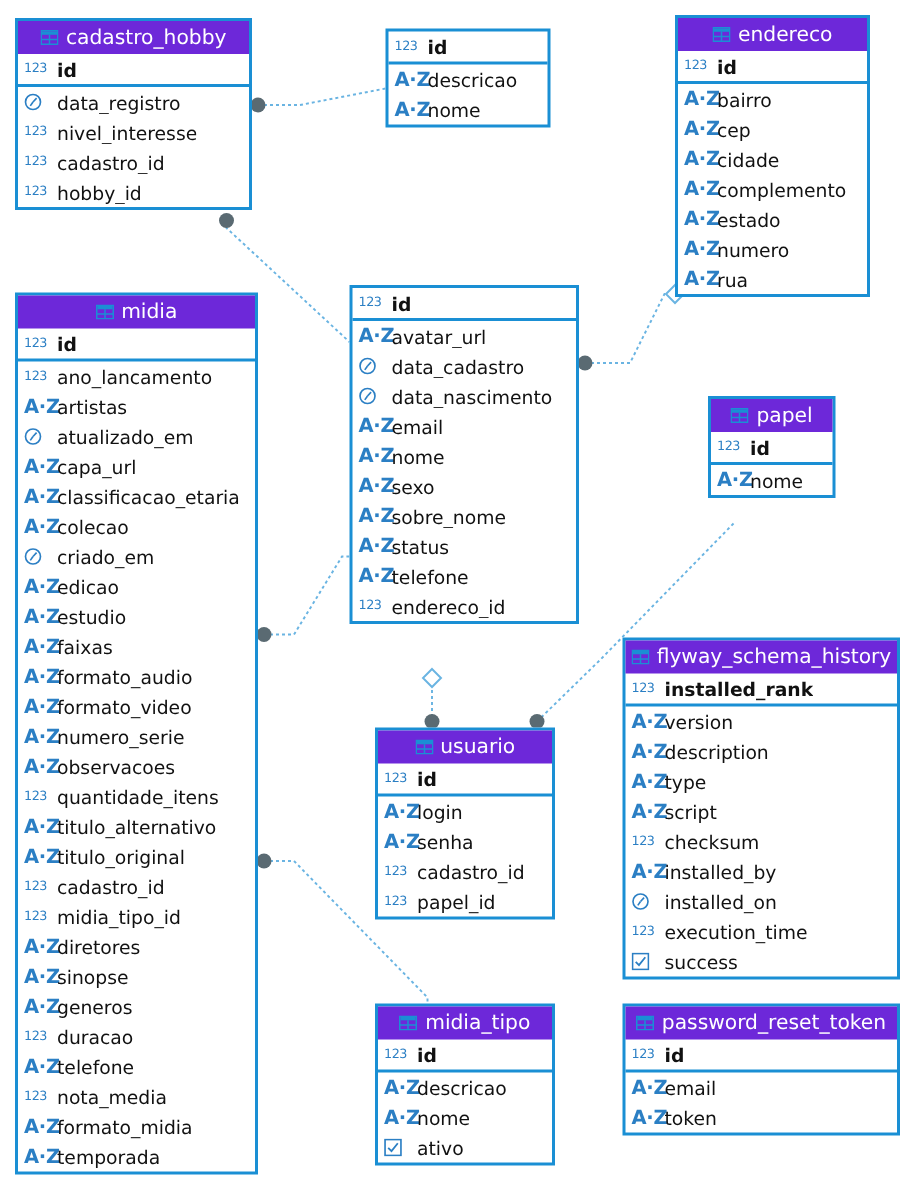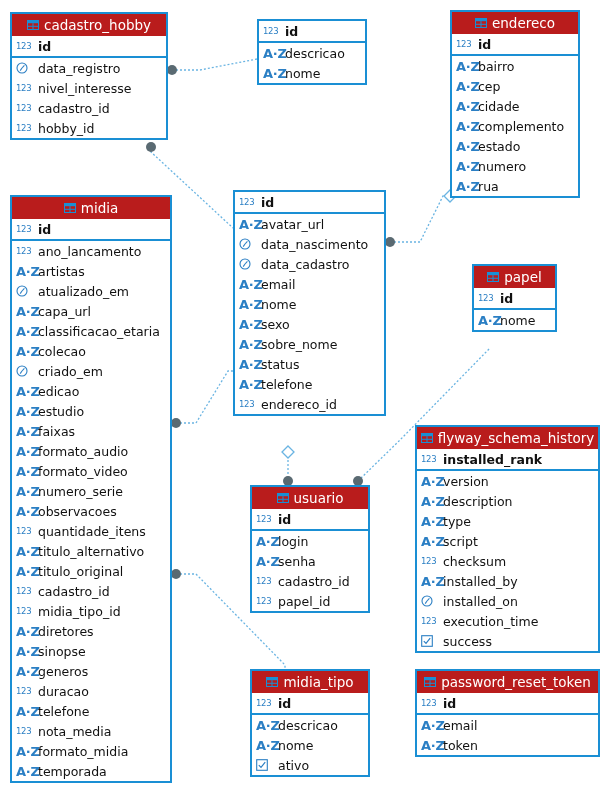--- a/index.html
+++ b/index.html
@@ -33,21 +33,21 @@
 
   .entity {
     position: absolute;
     box-sizing: border-box;
     border: 2px solid #1a8fd4;
     background: #ffffff;
     z-index: 2;
   }
 
   .entity-header {
-    background: #b91c1c;
+    background: #6d28d9;
     color: #ffffff;
     font-size: 13.5px;
     height: 22px;
     line-height: 22px;
     text-align: center;
     white-space: nowrap;
     overflow: hidden;
     display: flex;
     align-items: center;
     justify-content: center;
@@ -413,31 +413,31 @@
             <span class="aname">avatar_url</span>
           </div>
           <div class="attr">
             <span class="tcell t-date">
               <svg width="12" height="12" viewBox="0 0 12 12">
                 <circle cx="6" cy="6" r="5" fill="none" stroke="#2b7fc4" stroke-width="1.1"></circle>
                 <line x1="6" y1="6" x2="8.4" y2="3.4" stroke="#2b7fc4" stroke-width="1.1"></line>
                 <line x1="6" y1="6" x2="4.2" y2="8.6" stroke="#2b7fc4" stroke-width="1.1"></line>
               </svg>
             </span>
-            <span class="aname">data_nascimento</span>
+            <span class="aname">data_cadastro</span>
           </div>
           <div class="attr">
             <span class="tcell t-date">
               <svg width="12" height="12" viewBox="0 0 12 12">
                 <circle cx="6" cy="6" r="5" fill="none" stroke="#2b7fc4" stroke-width="1.1"></circle>
                 <line x1="6" y1="6" x2="8.4" y2="3.4" stroke="#2b7fc4" stroke-width="1.1"></line>
                 <line x1="6" y1="6" x2="4.2" y2="8.6" stroke="#2b7fc4" stroke-width="1.1"></line>
               </svg>
             </span>
-            <span class="aname">data_cadastro</span>
+            <span class="aname">data_nascimento</span>
           </div>
           <div class="attr">
             <span class="tcell t-str">A·Z</span>
             <span class="aname">email</span>
           </div>
           <div class="attr">
             <span class="tcell t-str">A·Z</span>
             <span class="aname">nome</span>
           </div>
           <div class="attr">

